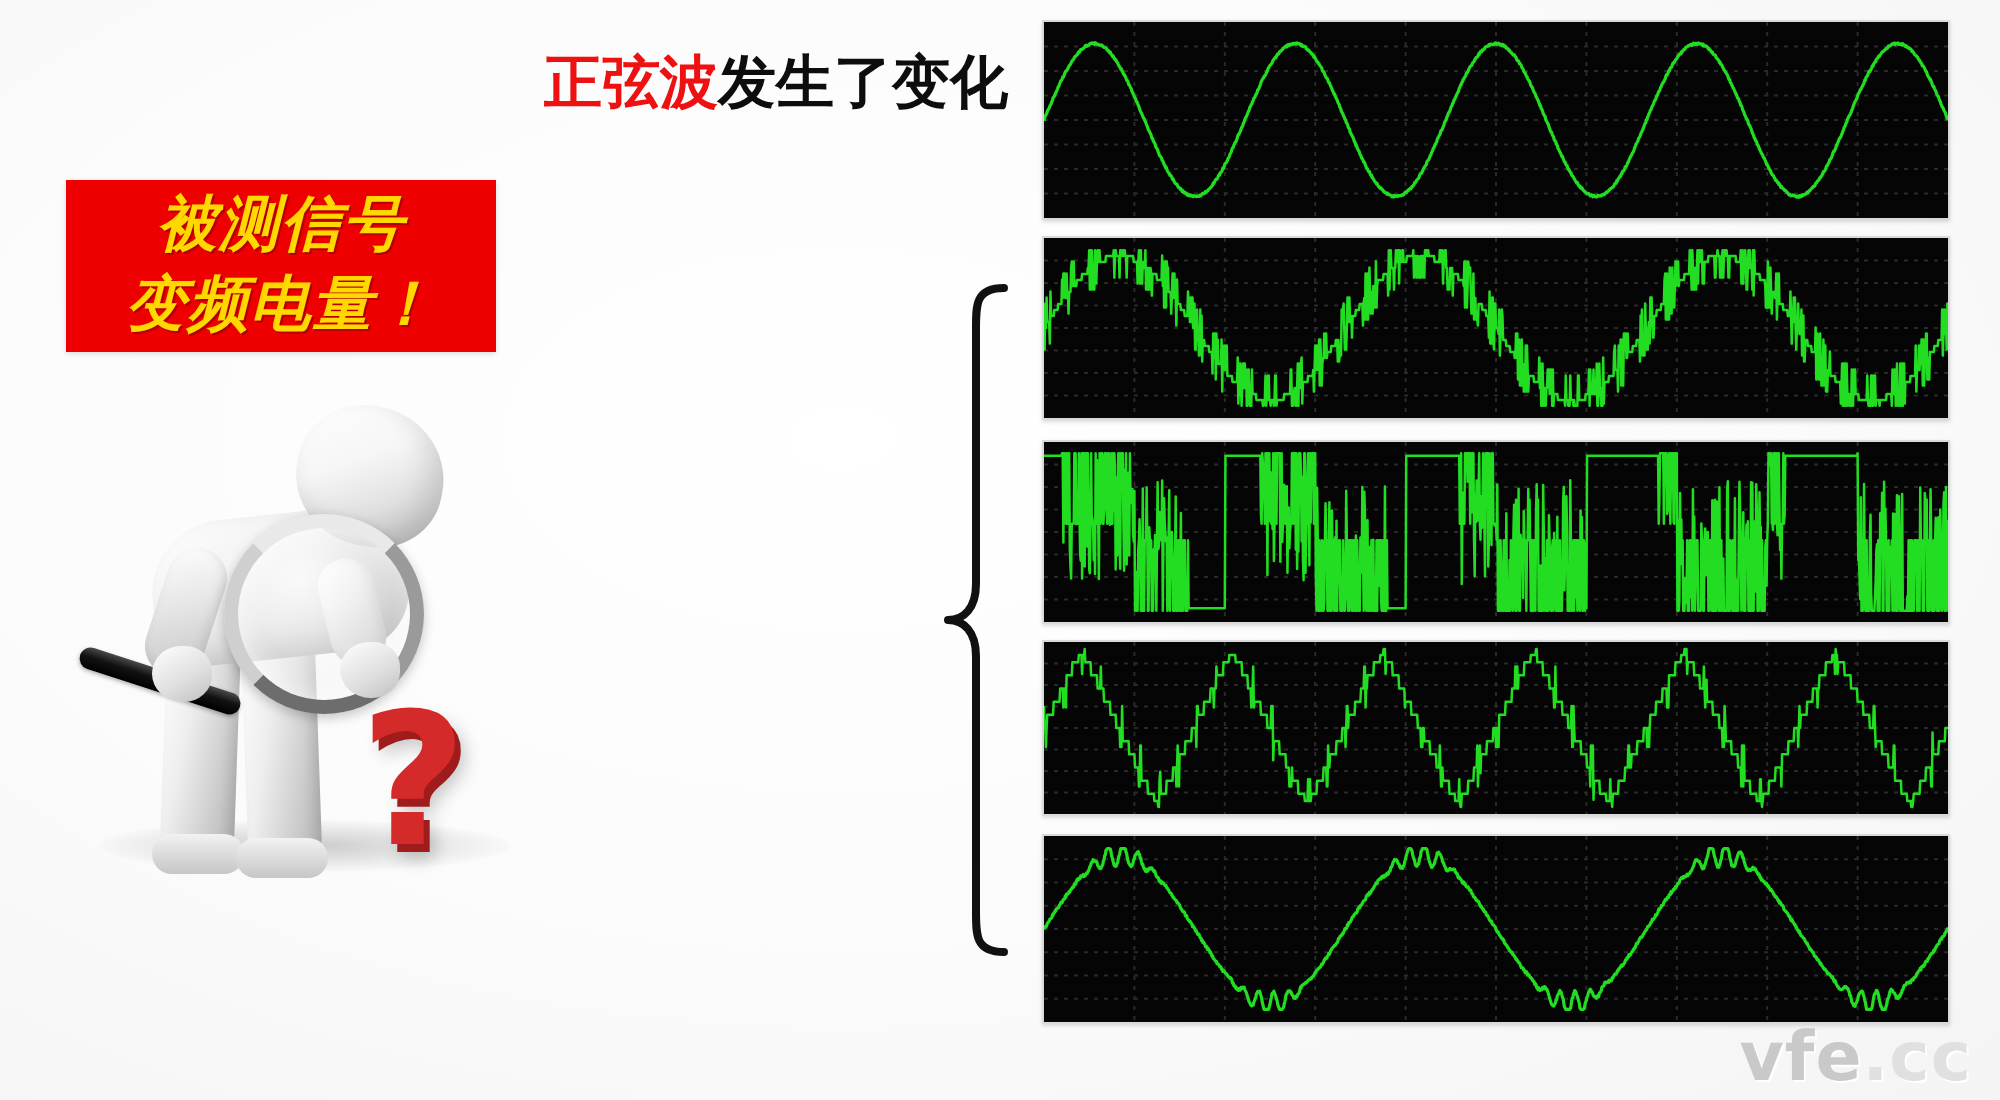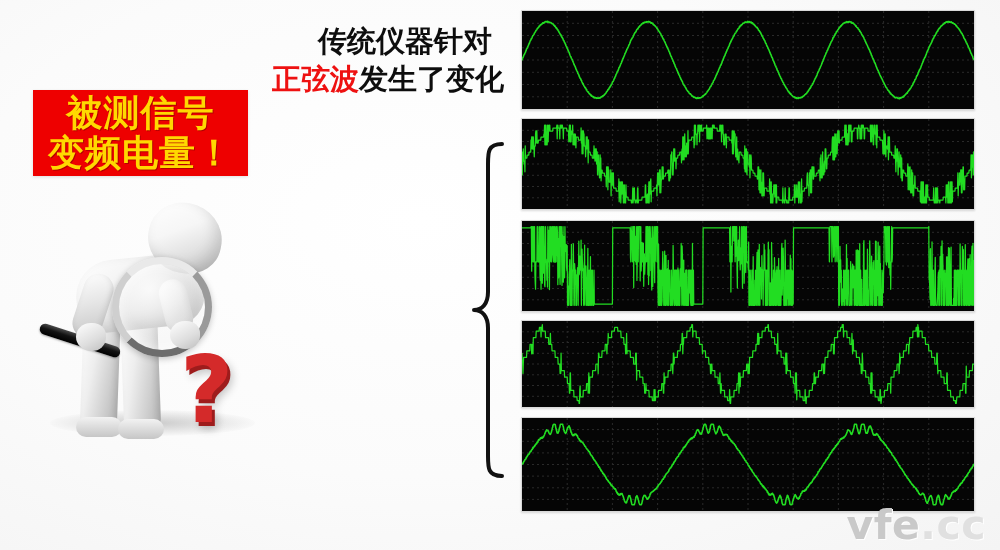--- a/index.html
+++ b/index.html
@@ -13,23 +13,24 @@
     background:radial-gradient(ellipse at 42% 40%, #ffffff 0%, #fbfbfb 55%, #f4f4f4 100%);}
 
   
   .banner{
     position:absolute;left:33px;top:90px;width:215px;height:86px;
     background:#ee0000;
     display:flex;flex-direction:column;align-items:center;justify-content:center;
     box-shadow:0 1px 3px rgba(0,0,0,.12);
   }
   .banner .ln{
-    color:#ffd800;font-weight:bold;font-size:36px;line-height:40px;
+    color:#ffd800;font-weight:bold;font-size:30px;line-height:40px;
     letter-spacing:1px;white-space:nowrap;
     text-shadow:1px 1px 0 #b30000;
+    font-style:italic;
   }
 
   
   .caption{position:absolute;font-weight:bold;font-size:29px;line-height:38px;
     color:#0d0d0d;text-align:right;white-space:nowrap;}
   .caption .red{color:#ee1111;}
   #cap-top{left:272px;top:22px;width:220px;}
   #cap-mid{left:272px;top:272px;width:220px;}
 
   
@@ -80,37 +81,36 @@
   .brace{position:absolute;left:452px;top:140px;width:56px;height:340px;}
 
   
   .panels{position:absolute;left:521px;top:0;width:454px;height:550px;}
   .panel{position:absolute;left:0;width:454px;background:#050505;
     border:1px solid #d9d9d9;box-shadow:0 1px 2px rgba(0,0,0,.14);
     box-sizing:border-box;overflow:hidden;}
   .panel svg{display:block;width:100%;height:100%;}
 
   
-  .watermark{position:absolute;right:14px;bottom:4px;font-size:41px;font-weight:bold;
+  .watermark{position:absolute;right:14px;bottom:4px;font-size:34px;font-weight:bold;
     letter-spacing:.5px;line-height:1;}
   .watermark .a{color:#c9c9c9;text-shadow:1px 1px 0 #ffffff;}
   .watermark .b{color:#e0e0e0;text-shadow:1px 1px 0 #ffffff;}
 </style>
 </head>
 <body>
 
 <div id="stage">
 
   <div class="banner">
     <div class="ln">被测信号</div>
     <div class="ln">变频电量！</div>
   </div>
 
   <div class="caption" id="cap-top">
-    <div>传统仪器针对</div>
     <div><span class="red">正弦波</span><span>发生了变化</span></div>
   </div>
 
 
   <div class="figure">
     <div class="fig-shadow"></div>
     <div class="leg l"></div>
     <div class="leg r"></div>
     <div class="foot l"></div>
     <div class="foot r"></div>

